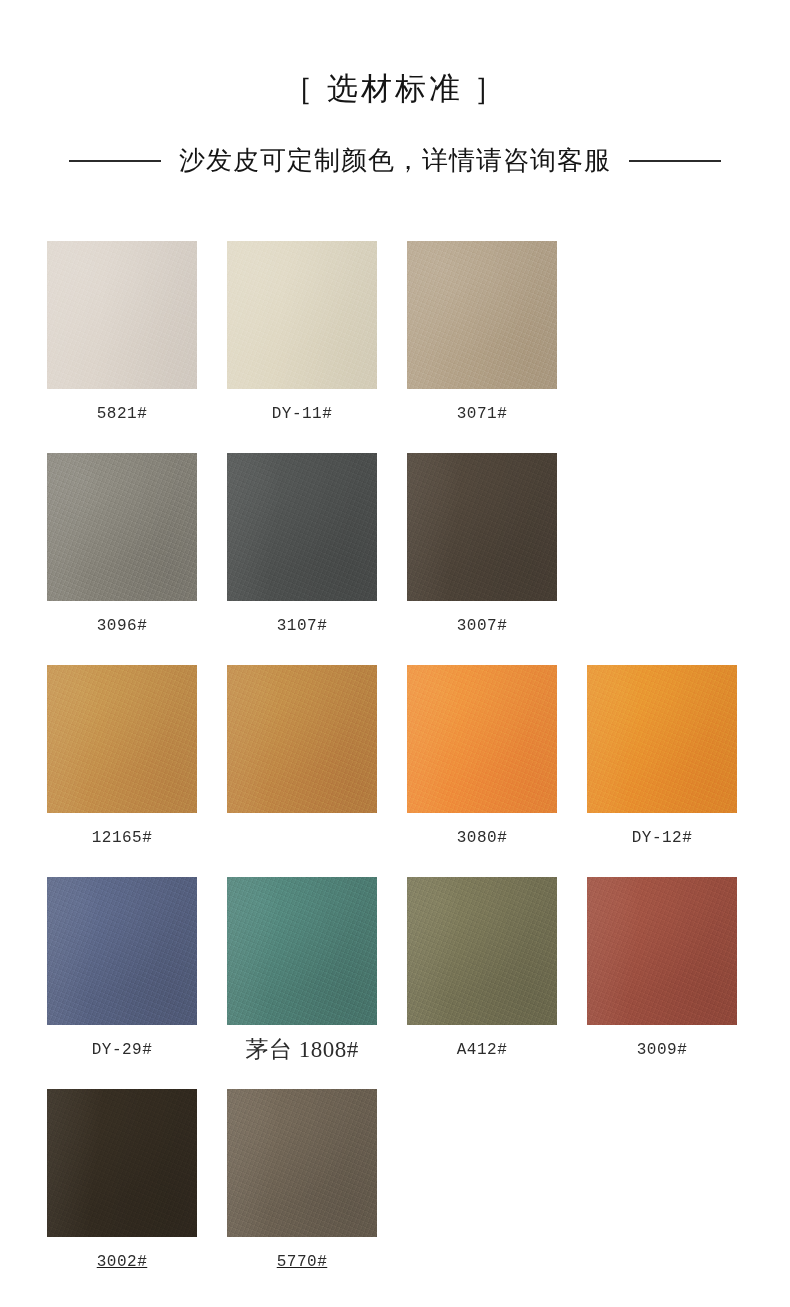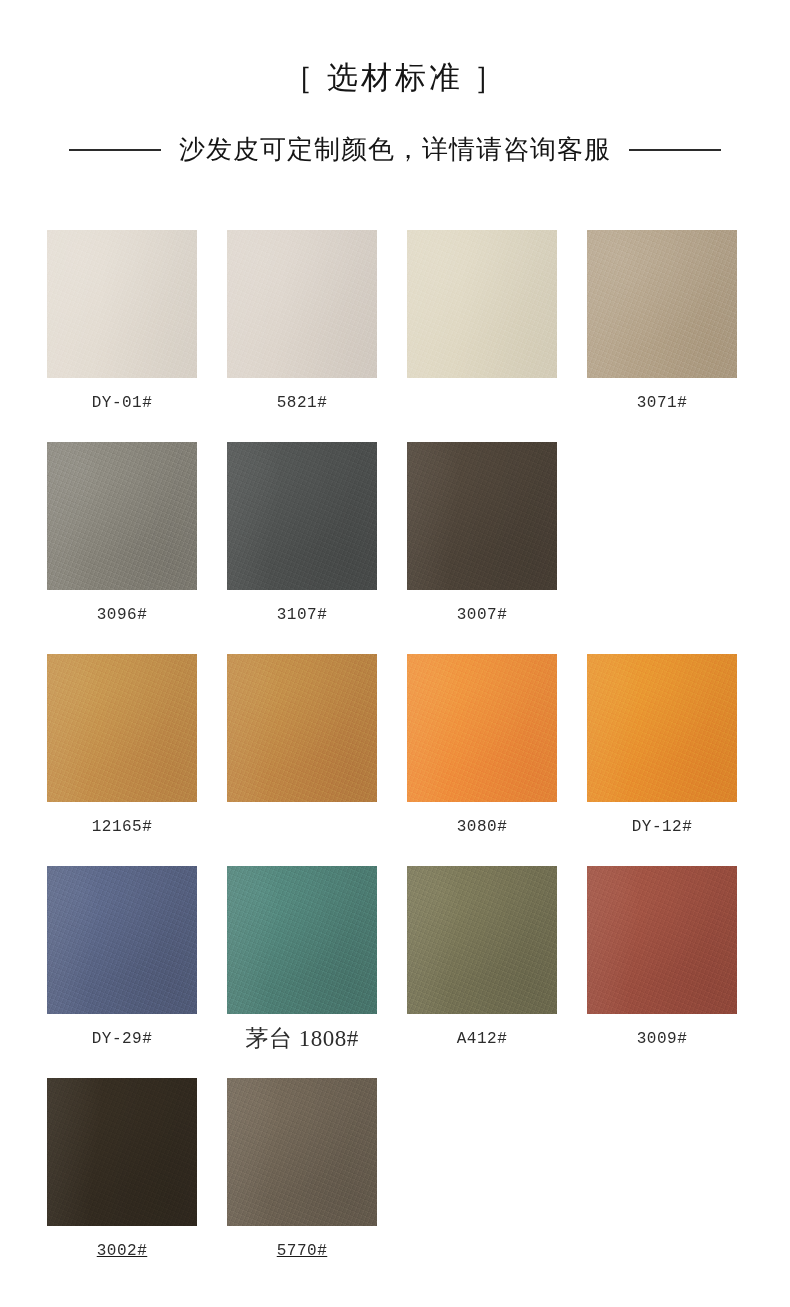--- a/index.html
+++ b/index.html
@@ -20,20 +20,21 @@
     width: 790px;
     height: 1307px;
     position: relative;
     background: #ffffff;
   }
 
   
   .header {
     padding-top: 58px;
     text-align: center;
+    margin-top: 11px;
   }
   .page-title {
     font-family: "Liberation Serif", "DejaVu Serif", serif;
     font-size: 31px;
     line-height: 40px;
     letter-spacing: 3px;
     color: #151515;
     font-weight: 400;
     white-space: pre;
   }
@@ -134,29 +135,26 @@
       <span class="rule"></span>
       <span class="subtitle">沙发皮可定制颜色，详情请咨询客服</span>
       <span class="rule"></span>
     </div>
   </div>
 
   <div class="grid">
 
     <div class="row">
       <div class="cell">
-        <div class="swatch" style="background-color:#e4ddd3;"></div>
-        <div class="swatch-label">DY-01#</div>
-      </div>
-      <div class="cell">
         <div class="swatch" style="background-color:#ded6cd;"></div>
         <div class="swatch-label">5821#</div>
       </div>
       <div class="cell">
         <div class="swatch" style="background-color:#e0d9c4;"></div>
+        <div class="swatch-label">DY-11#</div>
       </div>
       <div class="cell">
         <div class="swatch" style="background-color:#b6a58c;"></div>
         <div class="swatch-label">3071#</div>
       </div>
     </div>
 
     <div class="row">
       <div class="cell">
         <div class="swatch" style="background-color:#87847a;"></div>

